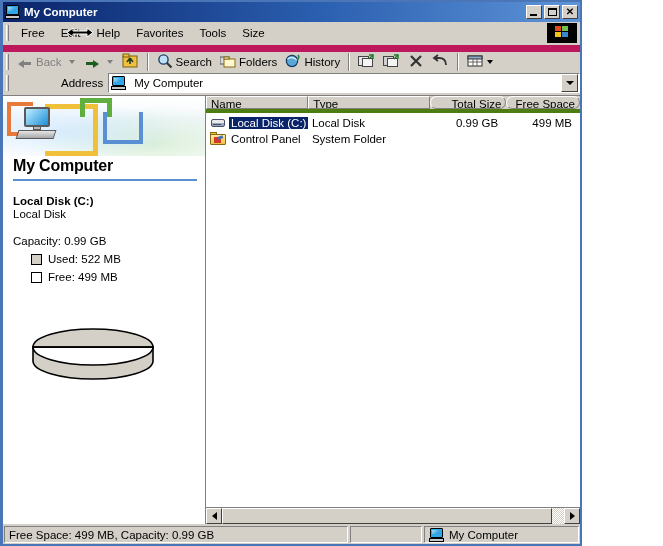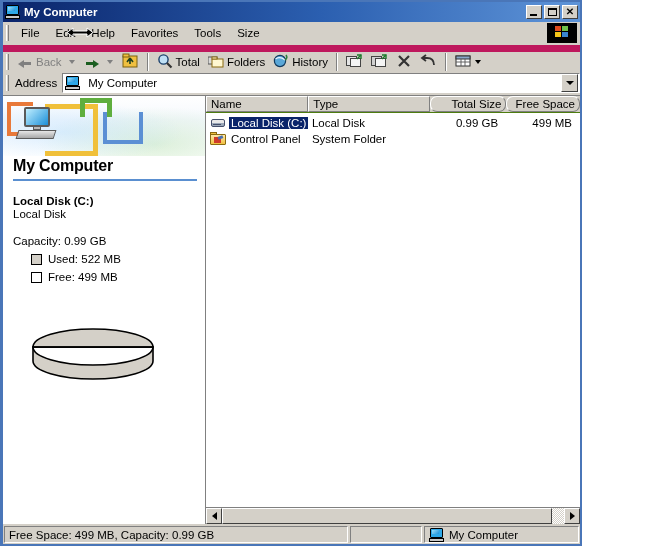--- a/index.html
+++ b/index.html
@@ -209,20 +209,21 @@
     height: 24px;
     background: #d4d0c8;
     display: flex;
     align-items: center;
     box-sizing: border-box;
   }
   #address-label {
     font-size: 11.5px;
     padding: 0 5px 0 2px;
     color: #000;
+    margin-left: 46px;
   }
   #address-field {
     flex: 1 1 auto;
     height: 20px;
     background: #fff;
     border-top: 1px solid #808080;
     border-left: 1px solid #808080;
     border-right: 1px solid #ffffff;
     border-bottom: 1px solid #ffffff;
     box-sizing: border-box;
@@ -357,21 +358,21 @@
     background: #fff;
     overflow: hidden;
     position: relative;
   }
   #col-header {
     display: flex;
     height: 17px;
     flex: 0 0 17px;
     background: #d4d0c8;
     box-sizing: border-box;
-    border-bottom: 1px solid #4d7c0f;
+    border-bottom: 4px solid #4d7c0f;
   }
   .col-h {
     box-sizing: border-box;
     border-top: 1px solid #ffffff;
     border-left: 1px solid #ffffff;
     border-right: 1px solid #808080;
     border-bottom: 1px solid #808080;
     background: #d4d0c8;
     font-size: 11.5px;
     padding: 1px 4px 0 4px;
@@ -506,21 +507,21 @@
           <span class="maxi"></span>
         </span>
       <span class="cap-btn">
           <span class="closex">✕</span>
         </span>
     </span>
   </div>
 
   <div id="menubar">
     <span class="gripper"></span>
-    <span class="menu-item">File</span>
+    <span class="menu-item">Free</span>
     <span class="menu-item">Edit</span>
     <span class="menu-item">Help</span>
     <span class="menu-item">Favorites</span>
     <span class="menu-item">Tools</span>
     <span class="menu-item">Size</span>
 
     <span id="resize-cursor">
       <svg width="26" height="11" viewBox="0 0 26 11">
         <path d="M0 5.5 L6 1 L6 4 L20 4 L20 1 L26 5.5 L20 10 L20 7 L6 7 L6 10 Z" fill="#000" stroke="#fff" stroke-width="1"></path>
       </svg>
@@ -562,21 +563,21 @@
 
     <span class="tb-sep"></span>
 
     <span class="tb-btn">
       <span>
         <svg width="16" height="16" viewBox="0 0 16 16">
           <circle cx="6.5" cy="6.5" r="4.6" fill="#bfe0f5" stroke="#1a3f6b" stroke-width="1.4"></circle>
           <path d="M10 10 L14.5 14.5" stroke="#333" stroke-width="2.2"></path>
         </svg>
       </span>
-      <span class="tb-label">Total</span>
+      <span class="tb-label">Search</span>
     </span>
 
     <span class="tb-btn">
       <span>
         <svg width="16" height="16" viewBox="0 0 16 16">
           <rect x="0" y="4" width="9" height="7" fill="#d9d9d9" stroke="#555"></rect>
           <rect x="4" y="6" width="11" height="8" fill="#fff7d0" stroke="#8a6a10"></rect>
           <rect x="4" y="4" width="5" height="2" fill="#fff7d0" stroke="#8a6a10"></rect>
         </svg>
       </span>

